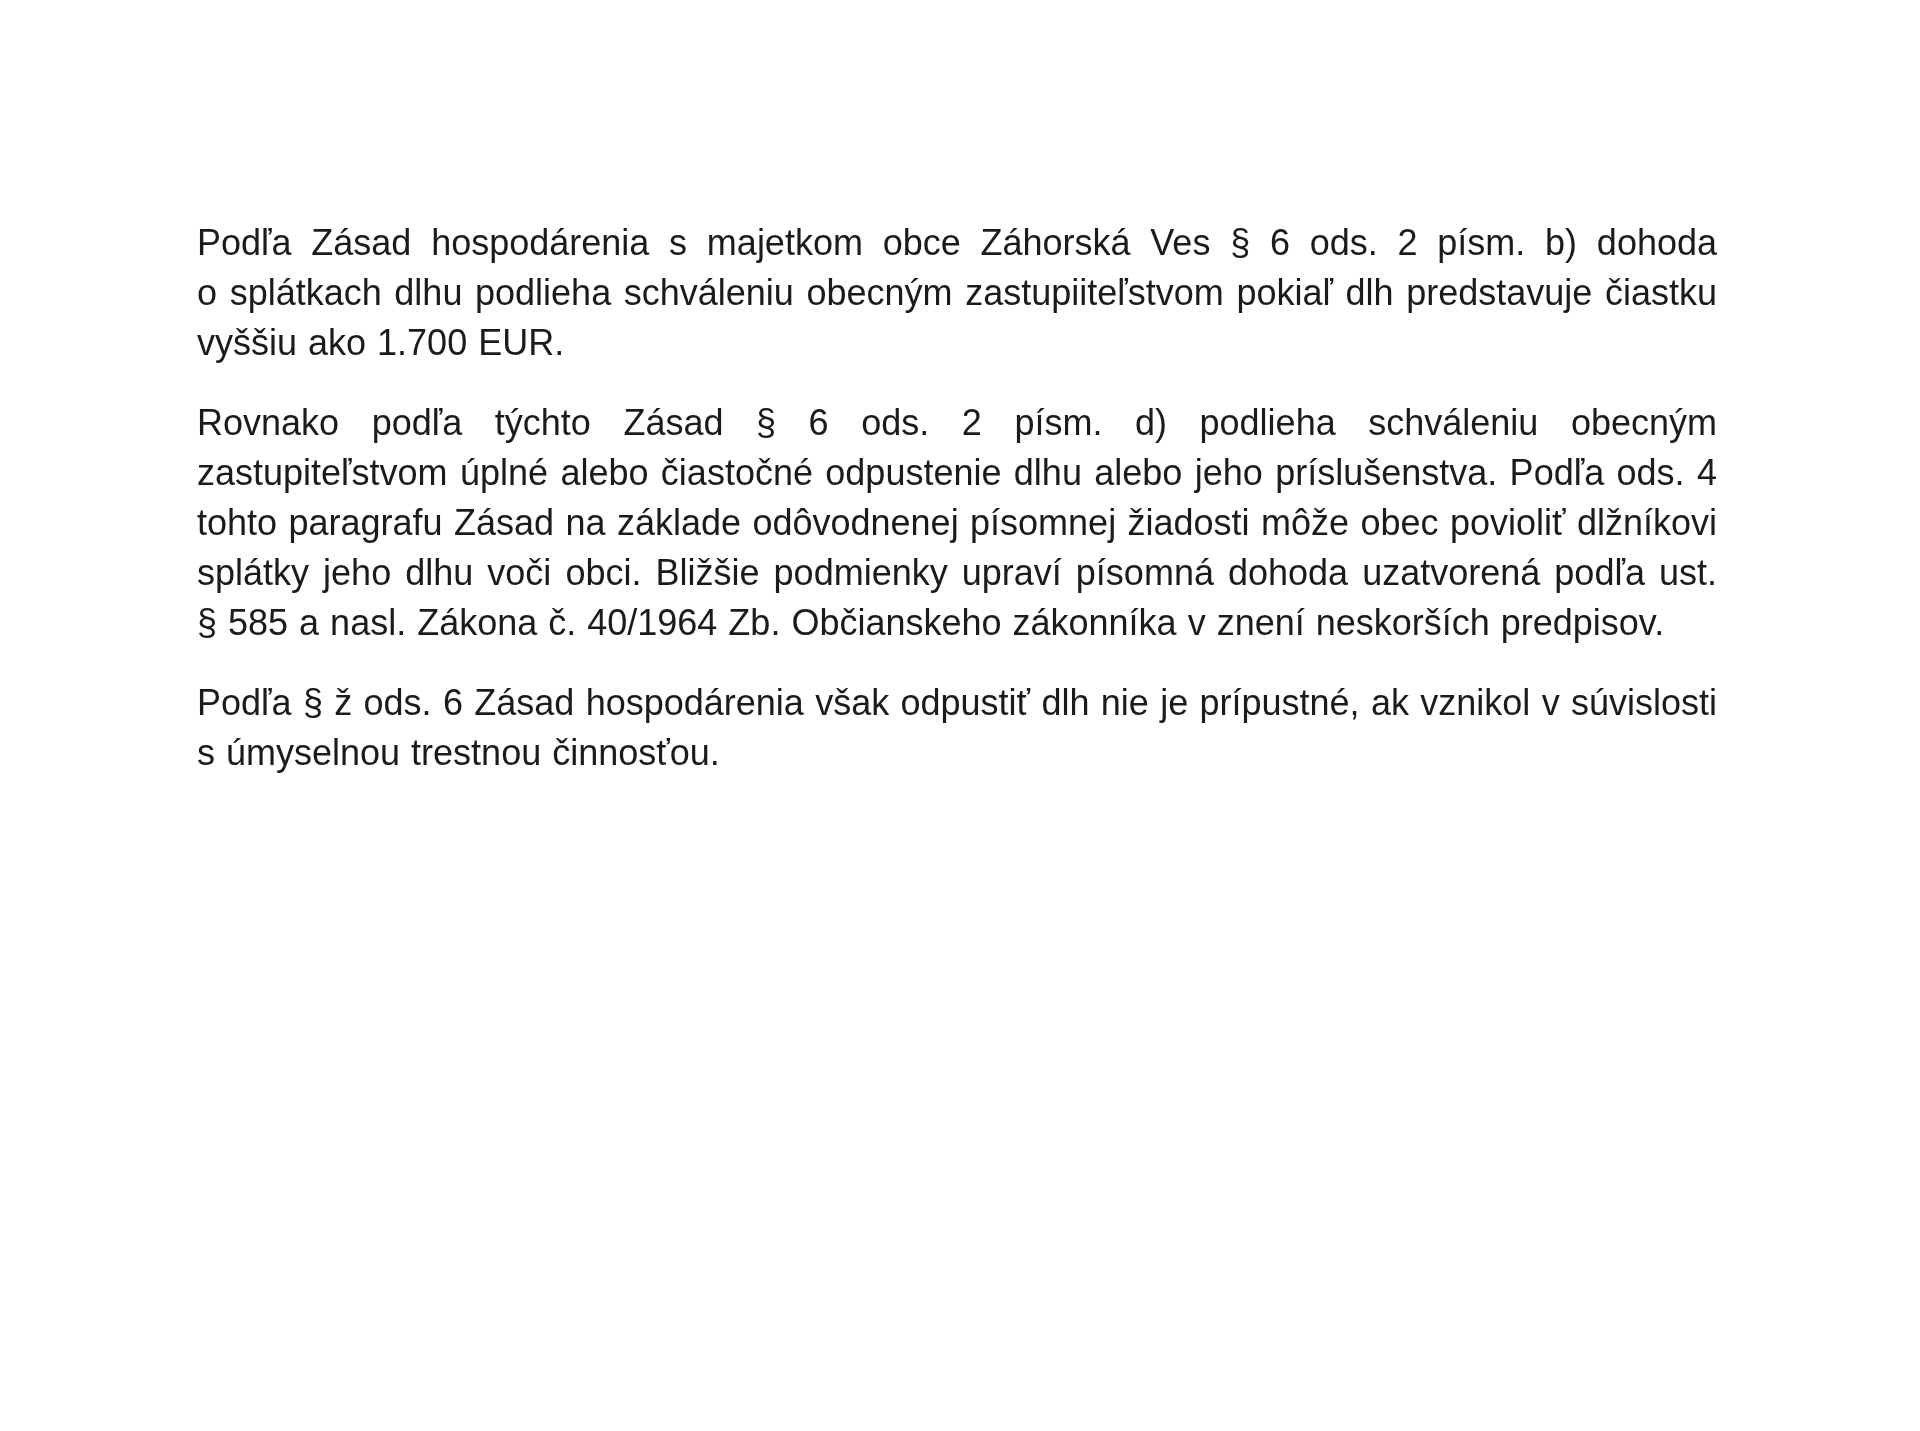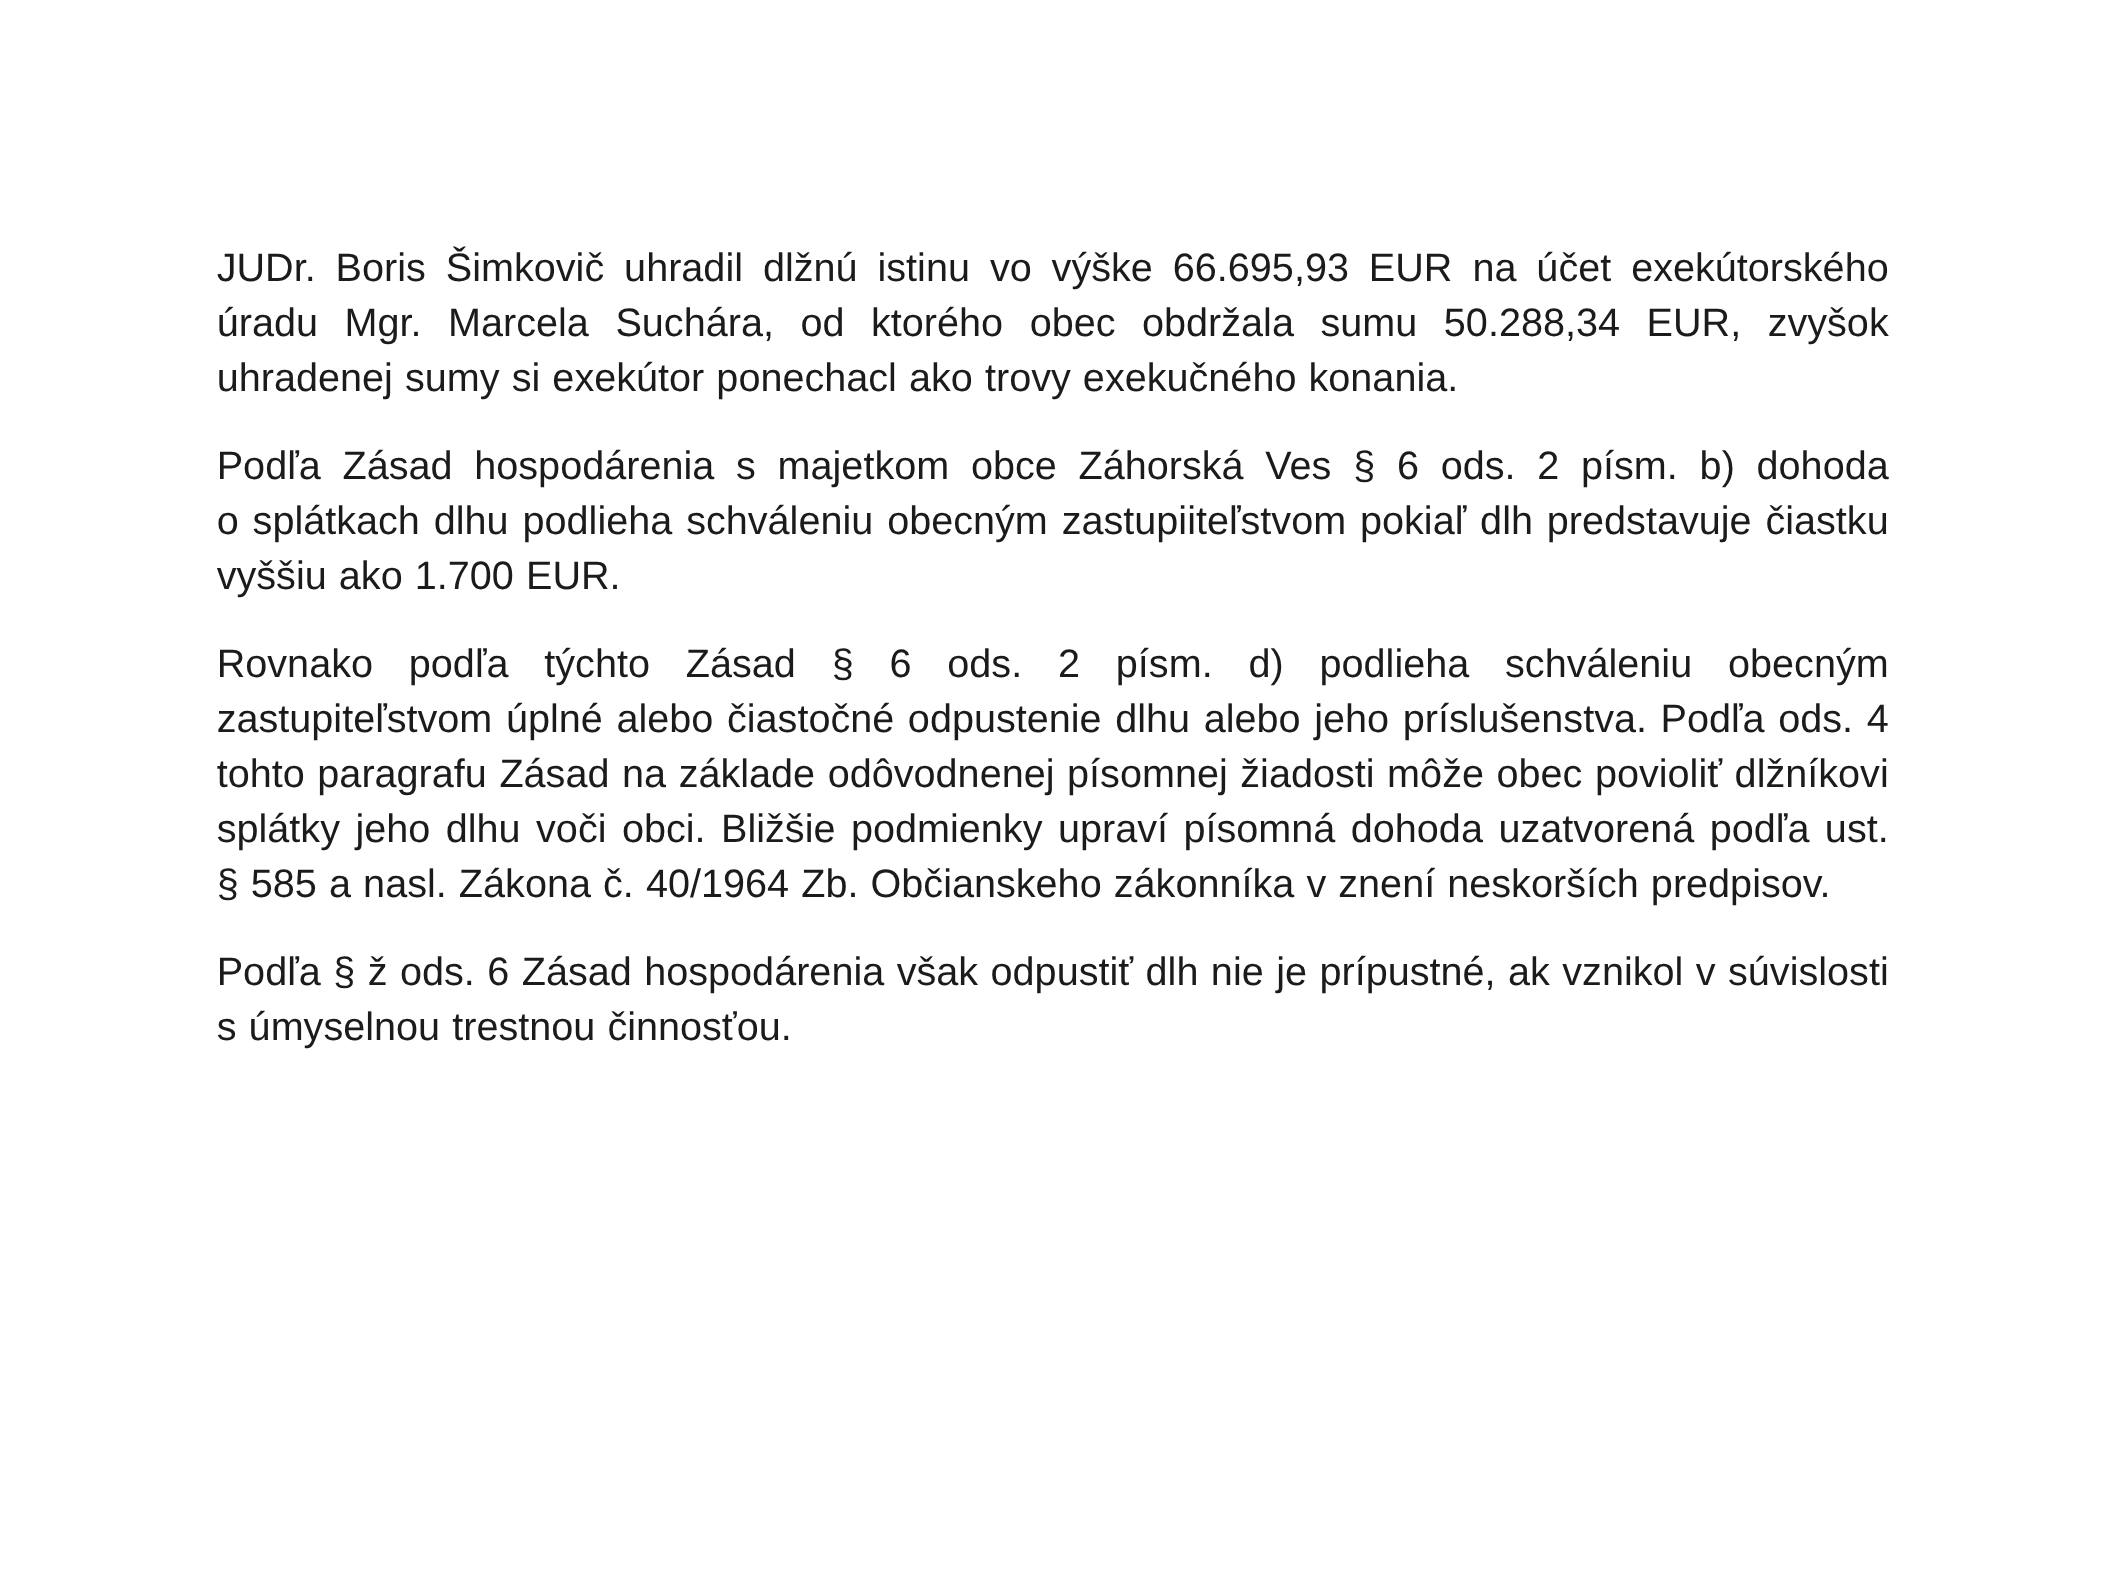--- a/index.html
+++ b/index.html
@@ -35,21 +35,20 @@
   }
   .bold-amount {
     font-weight: 700;
   }
 </style>
 </head>
 <body>
 
 <div class="page">
 
-  <p class="para">JUDr. Boris Šimkovič uhradil dlžnú istinu vo výške 66.695,93 EUR na účet exekútorského úradu Mgr. Marcela Suchára, od ktorého obec obdržala sumu 50.288,34 EUR, zvyšok uhradenej sumy si exekútor ponechacl ako trovy exekučného konania.</p>
 
 
   <p class="para">Podľa Zásad hospodárenia s&nbsp;majetkom obce Záhorská Ves § 6 ods. 2 písm. b) dohoda o&nbsp;splátkach dlhu podlieha schváleniu obecným zastupiiteľstvom pokiaľ dlh predstavuje čiastku vyššiu ako 1.700 EUR.</p>
 
   <p class="para">Rovnako podľa týchto Zásad § 6 ods. 2 písm. d) podlieha schváleniu obecným zastupiteľstvom úplné alebo čiastočné odpustenie dlhu alebo jeho príslušenstva. Podľa ods. 4 tohto paragrafu Zásad na základe odôvodnenej písomnej žiadosti môže obec povioliť dlžníkovi splátky jeho dlhu voči obci. Bližšie podmienky upraví písomná dohoda uzatvorená podľa ust. §&nbsp;585 a nasl. Zákona č. 40/1964 Zb. Občianskeho zákonníka v&nbsp;znení neskorších predpisov.</p>
 
   <p class="para">Podľa § ž ods. 6 Zásad hospodárenia však odpustiť dlh nie je prípustné, ak vznikol v&nbsp;súvislosti s&nbsp;úmyselnou trestnou činnosťou.</p>
 
 </div>
 

